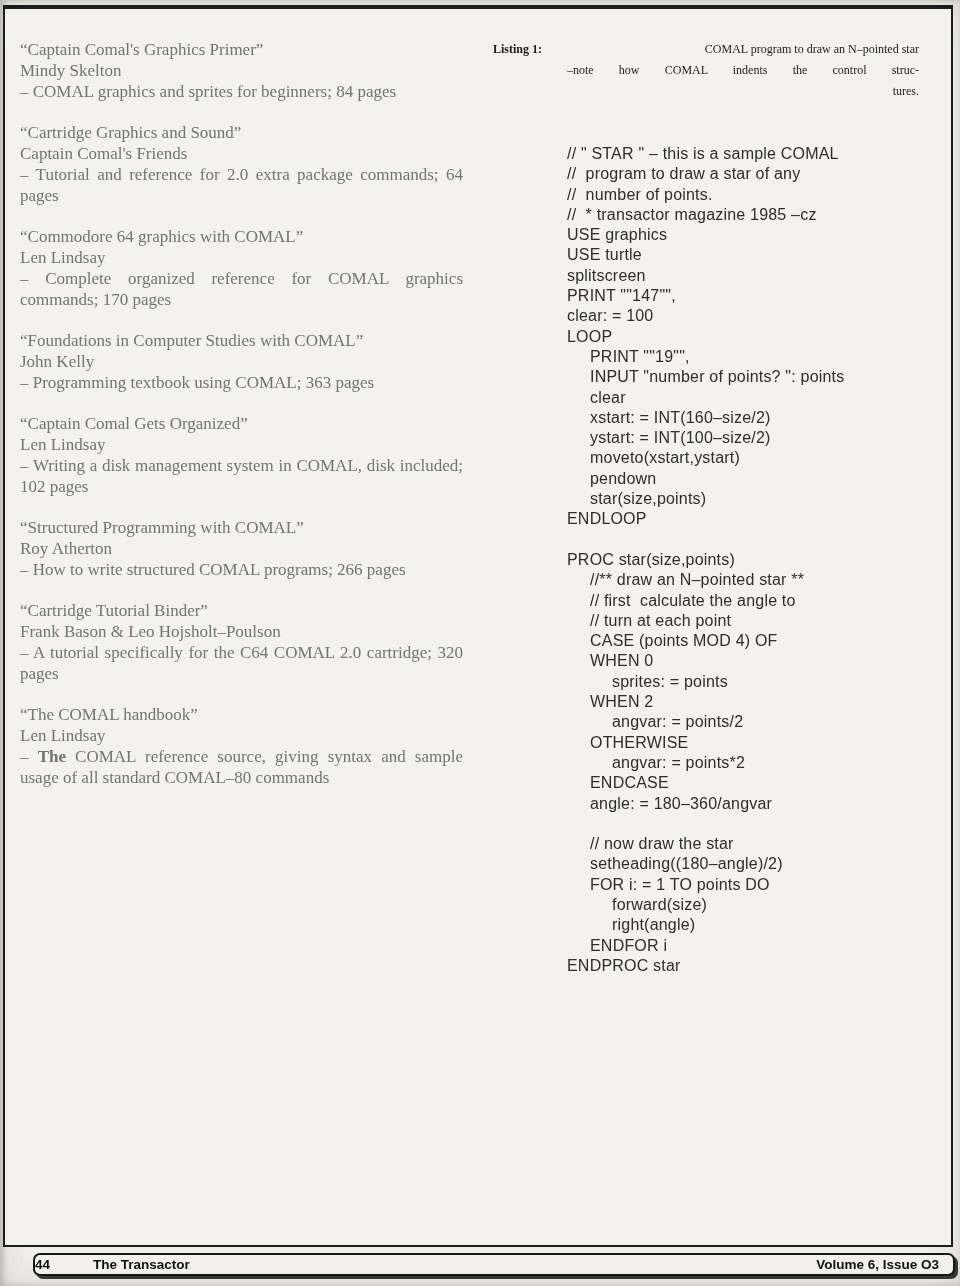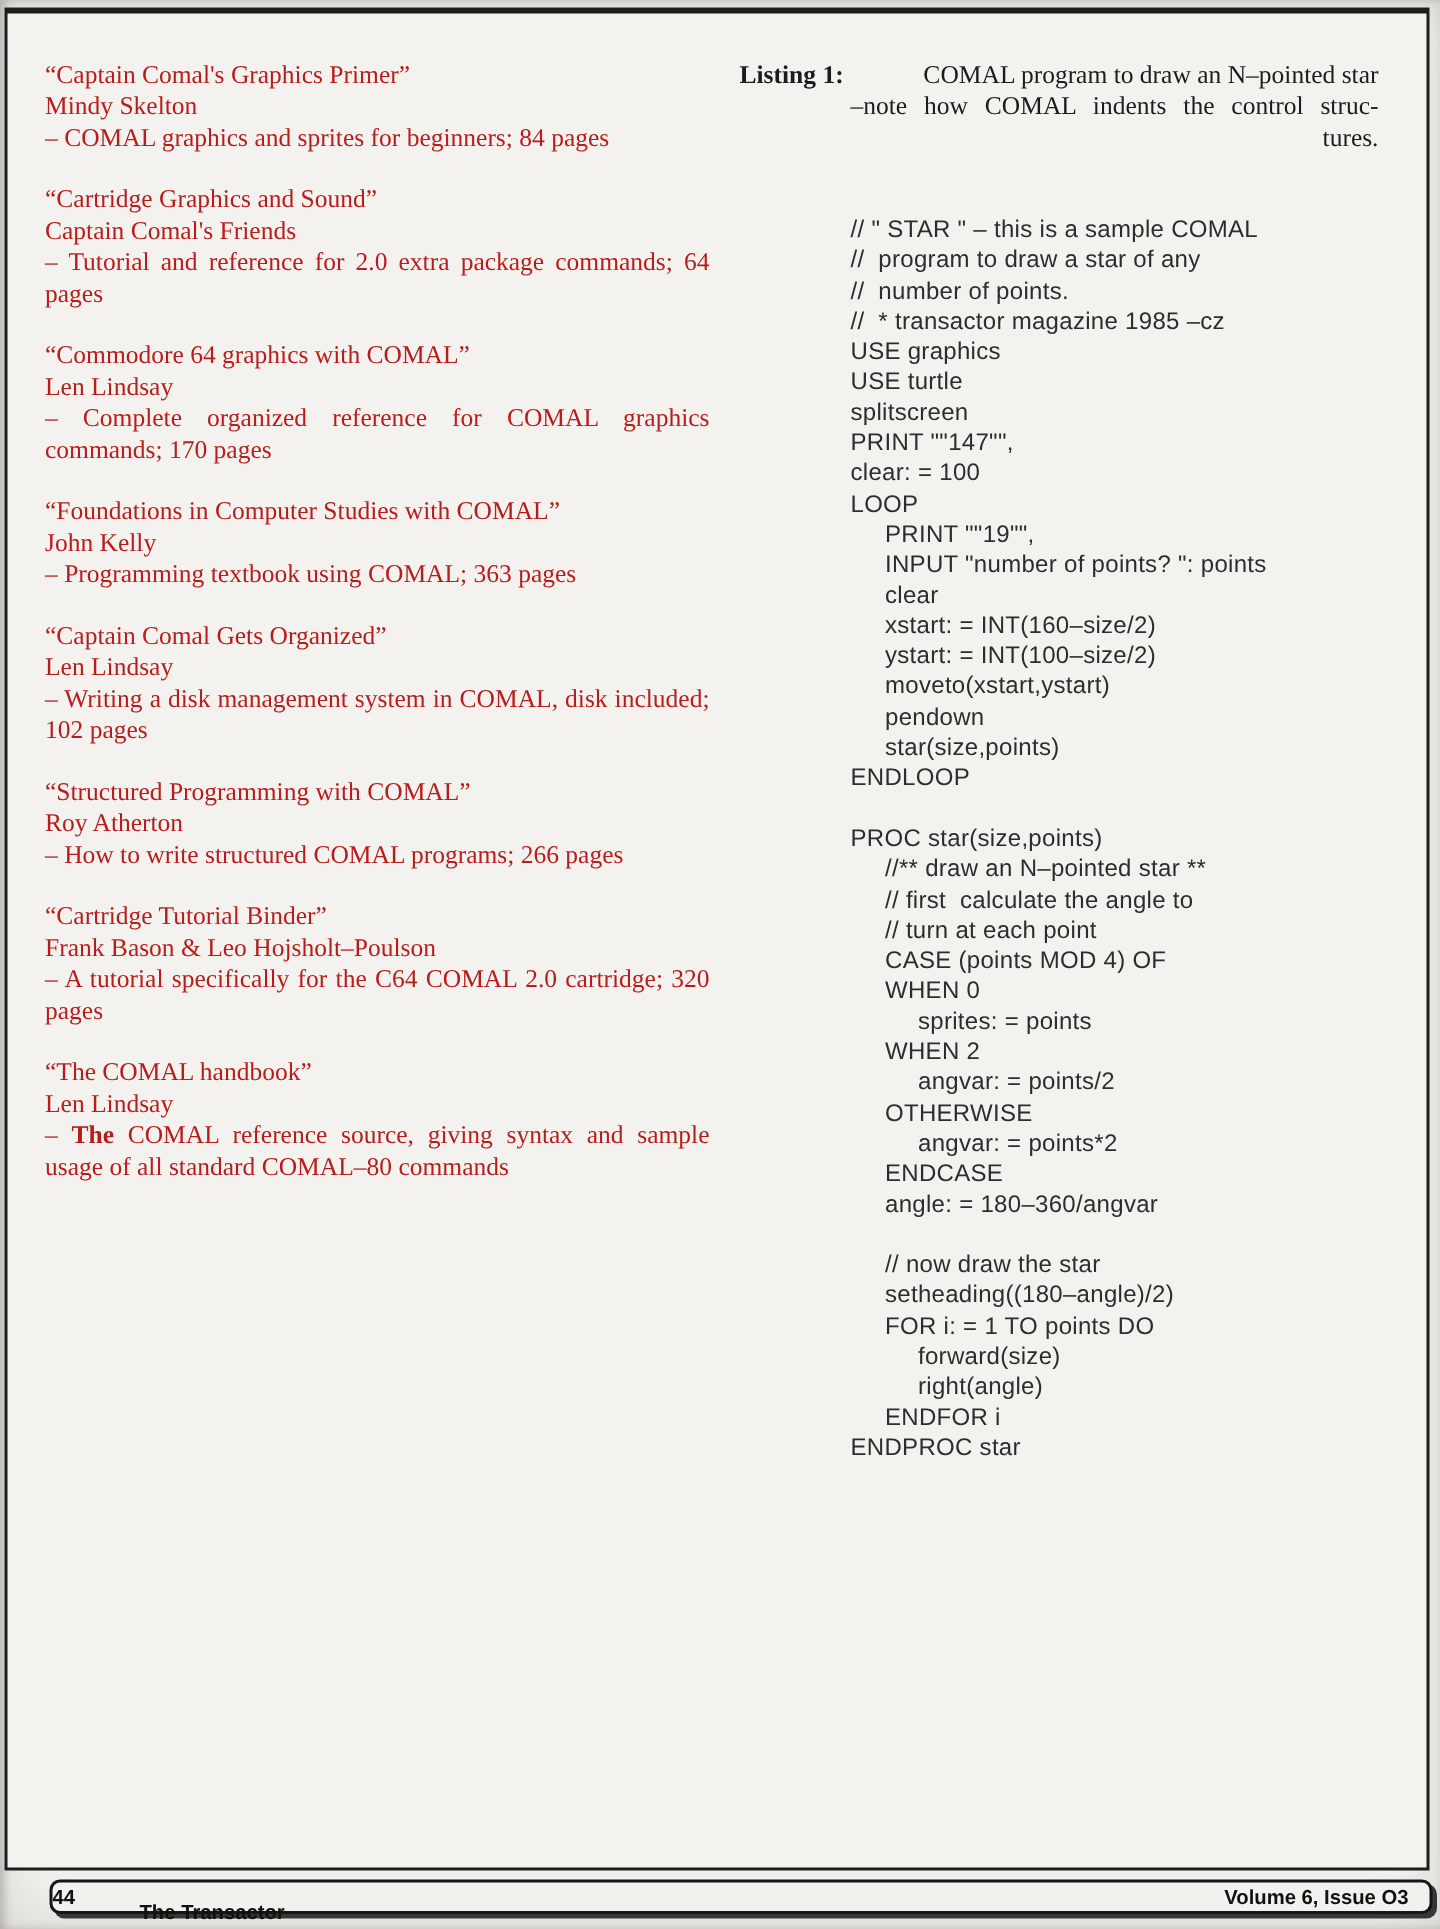--- a/index.html
+++ b/index.html
@@ -3,44 +3,44 @@
 <meta charset="utf-8">
 <style>
   html,body{margin:0;padding:0;}
   body{background:#e7e6e2;font-family:"Liberation Serif",serif;}
   .scan{position:relative;width:960px;height:1286px;background:#f2f1ed;overflow:hidden;
         box-shadow:inset 0 0 40px rgba(90,85,75,.18), inset 3px 0 6px rgba(60,55,50,.25);}
   .page{position:absolute;left:3px;top:5px;width:950px;height:1242px;box-sizing:border-box;
         border:2px solid #1c1c1c;border-top-width:4px;background:#f3f2ee;}
   .columns{display:flex;height:100%;}
   
-  .col-left{width:470px;padding:30px 0 0 25px;box-sizing:border-box;color:#b91c1c;}
+  .col-left{width:470px;padding:30px 0 0 15px;box-sizing:border-box;color:#737373;}
   .book{margin-bottom:20px;font-size:17px;line-height:21px;}
   .book .title, .book .author{white-space:nowrap;}
   .book .desc{text-align:justify;width:443px;font-family:Liberation Serif, serif;}
   .bold{font-weight:bold;margin-top:36px;}
   
   .col-right{flex:1;padding:30px 24px 0 18px;box-sizing:border-box;color:#1d1c1a;}
-  .listing-head{display:flex;font-size:17px;line-height:21px;}
+  .listing-head{display:flex;font-size:12px;line-height:21px;}
   .listing-label{width:74px;font-weight:bold;flex:none;}
   .listing-caption{width:352px;}
   .cap-line{line-height:21px;text-align:right;}
   .cap-line.jline{text-align:justify;text-align-last:justify;}
   .code{margin-top:42px;margin-left:74px;font-family:"Liberation Sans","DejaVu Sans",sans-serif;
         font-size:16px;color:#2e2d2b;}
   .code-line{white-space:pre;line-height:20.3px;letter-spacing:.2px;}
   .indent-0{padding-left:0;}
   .indent-1{padding-left:23px;}
   .indent-2{padding-left:45px;}
   
   .footer-bar{position:absolute;left:33px;right:5px;top:1253px;height:23px;box-sizing:border-box;
         border:2px solid #161616;border-radius:7px;background:#f2f1ed;
         box-shadow:3px 3px 0 rgba(25,24,22,.85);
         font-family:"Liberation Sans","DejaVu Sans",sans-serif;font-weight:bold;font-size:13.5px;color:#111;}
-  .footer-left{position:absolute;left:58px;top:12px;}
+  .footer-left{position:absolute;left:58px;top:2px;}
   .footer-center{position:absolute;left:0;right:0;top:2px;text-align:left;}
   .footer-right{position:absolute;right:14px;top:2px;}
 </style>
 </head>
 <body>
 
 <div class="scan">
   <div class="page">
     <div class="columns">
 

